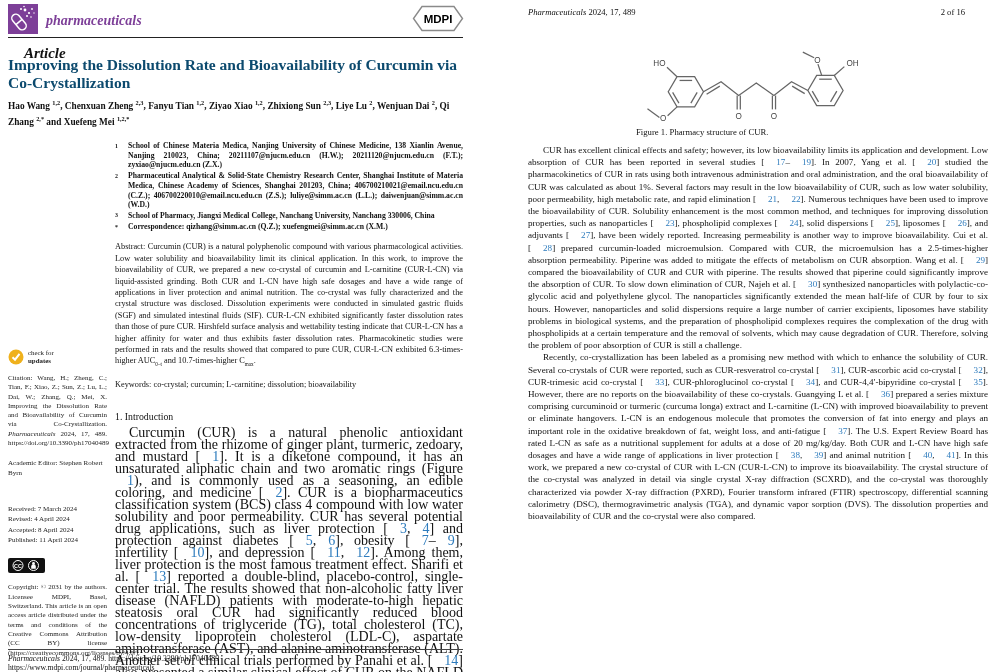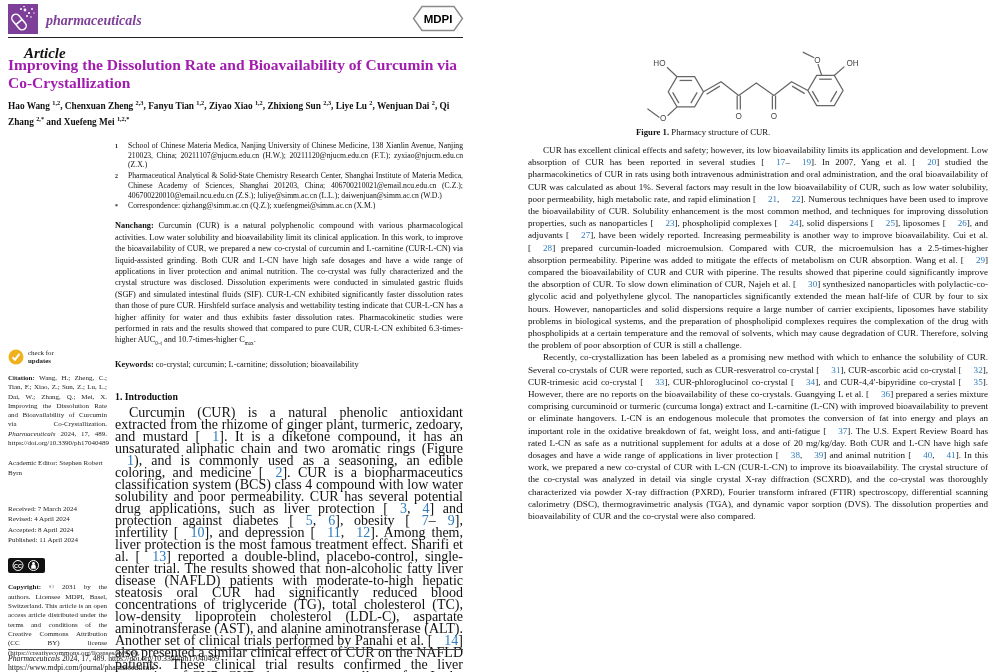--- a/index.html
+++ b/index.html
@@ -11,33 +11,33 @@
   .page { position: absolute; top: 0; height: 672px; background: #fff; }
   #left-page  { left: 0;   width: 500px; }
   #right-page { left: 500px; width: 500px; }
 
   
   .logo-box { position: absolute; left: 8px; top: 4px; width: 30px; height: 30px; background: var(--purple); }
   .brand { position: absolute; left: 46px; top: 13px; font-size: 14px; font-weight: bold; font-style: italic; color: var(--purple); }
   .mdpi { position: absolute; left: 412px; top: 5px; text-decoration: underline; }
   .header-rule { position: absolute; left: 8px; top: 37px; width: 455px; border-top: 1.3px solid #222; }
   .article-type { position: absolute; left: 24px; top: 45px; font-style: italic; font-size: 15px; font-weight: bold; }
-  .title { position: absolute; left: 8px; top: 56px; width: 460px; font-size: 15.5px; line-height: 17.5px; font-weight: bold; color: #a21caf; }
+  .title { position: absolute; left: 8px; top: 56px; width: 460px; font-size: 15.5px; line-height: 17.5px; font-weight: bold; color: #0c4a6e; }
   .authors { position: absolute; left: 8px; top: 97px; width: 458px; font-size: 9.3px; font-weight: bold; line-height: 12.5px; }
   .authors sup { font-size: 6.3px; }
 
   
   .maincol { position: absolute; left: 115px; top: 141px; width: 348px; }
   .aff-row { display: flex; font-size: 7.7px; line-height: 9.7px; margin-bottom: 1px; }
   .aff-marker { width: 13px; flex: none; font-size: 5.9px; padding-top: 0.5px; font-weight: bold; }
-  .aff-text { flex: 1; text-align: justify; }
+  .aff-text { flex: 1; text-align: justify; font-weight: bold; }
   .abstract { margin-top: 9px; font-size: 8.3px; line-height: 11.4px; text-align: justify; }
-  .blabel { font-weight: bold; margin-top: 46px; }
+  .blabel { font-weight: normal; margin-top: 46px; }
   .keywords { margin-top: 9px; font-size: 8.3px; line-height: 11px; text-align: justify; }
-  .sec-heading { margin-top: 21px; font-size: 9.8px; font-weight: bold; }
+  .sec-heading { margin-top: 21px; font-size: 9.8px; font-weight: normal; }
   .intro { margin-top: 5px; font-size: 14px; line-height: 12px; text-align: justify; text-indent: 14px; }
 
   
   .sidebar { position: absolute; left: 8px; top: 349px; width: 99px; font-size: 7px; line-height: 9.3px; color: #1c1c1c; }
   .badge { display: flex; align-items: center; gap: 4px; margin-bottom: 9px; cursor: pointer; }
   .badge-text { font-size: 6.9px; line-height: 7.6px; }
   .badge-text .b2 { font-weight: bold; }
   .cite-block { margin-bottom: 11px; text-align: justify; }
   .editor { margin-bottom: 27px; }
   .dates { margin-bottom: 13px; }
@@ -145,27 +145,31 @@
     <div id="affiliations">
         <div class="aff-row">
           <span class="aff-marker">1</span>
           <span class="aff-text">School of Chinese Materia Medica, Nanjing University of Chinese Medicine, 138 Xianlin Avenue, Nanjing 210023, China; 20211107@njucm.edu.cn (H.W.); 20211120@njucm.edu.cn (F.T.); zyxiao@njucm.edu.cn (Z.X.)</span>
         </div>
         <div class="aff-row">
           <span class="aff-marker">2</span>
           <span class="aff-text">Pharmaceutical Analytical &amp; Solid-State Chemistry Research Center, Shanghai Institute of Materia Medica, Chinese Academy of Sciences, Shanghai 201203, China; 406700210021@email.ncu.edu.cn (C.Z.); 406700220010@email.ncu.edu.cn (Z.S.); luliye@simm.ac.cn (L.L.); daiwenjuan@simm.ac.cn (W.D.)</span>
         </div>
         <div class="aff-row">
+          <span class="aff-marker">3</span>
+          <span class="aff-text">School of Pharmacy, Jiangxi Medical College, Nanchang University, Nanchang 330006, China</span>
+        </div>
+        <div class="aff-row">
           <span class="aff-marker">*</span>
           <span class="aff-text">Correspondence: qizhang@simm.ac.cn (Q.Z.); xuefengmei@simm.ac.cn (X.M.)</span>
         </div>
       </div>
 
     <div class="abstract">
-      <span class="blabel">Nanchang:</span>
+      <span class="blabel">Abstract:</span>
       <span>Curcumin (CUR) is a natural polyphenolic compound with various pharmacological activities. Low water solubility and bioavailability limit its clinical application. In this work, to improve the bioavailability of CUR, we prepared a new co-crystal of curcumin and L-carnitine (CUR-L-CN) via liquid-assisted grinding. Both CUR and L-CN have high safe dosages and have a wide range of applications in liver protection and animal nutrition. The co-crystal was fully characterized and the crystal structure was disclosed. Dissolution experiments were conducted in simulated gastric fluids (SGF) and simulated intestinal fluids (SIF). CUR-L-CN exhibited significantly faster dissolution rates than those of pure CUR. Hirshfeld surface analysis and wettability testing indicate that CUR-L-CN has a higher affinity for water and thus exhibits faster dissolution rates. Pharmacokinetic studies were performed in rats and the results showed that compared to pure CUR, CUR-L-CN exhibited 6.3-times-higher AUC<sub>0–t</sub> and 10.7-times-higher C<sub>max</sub>.</span>
     </div>
 
     <div class="keywords">
       <span class="blabel">Keywords:</span>
       <span>co-crystal; curcumin; L-carnitine; dissolution; bioavailability</span>
     </div>
 
     <div class="sec-heading">1. Introduction</div>
     <div class="intro">Curcumin (CUR) is a natural phenolic antioxidant extracted from the rhizome of ginger plant, turmeric, zedoary, and mustard [<span class="cite">1</span>]. It is a diketone compound, it has an unsaturated aliphatic chain and two aromatic rings (Figure <span class="cite">1</span>), and is commonly used as a seasoning, an edible coloring, and medicine [<span class="cite">2</span>]. CUR is a biopharmaceutics classification system (BCS) class 4 compound with low water solubility and poor permeability. CUR has several potential drug applications, such as liver protection [<span class="cite">3</span>,<span class="cite">4</span>] and protection against diabetes [<span class="cite">5</span>,<span class="cite">6</span>], obesity [<span class="cite">7</span>–<span class="cite">9</span>], infertility [<span class="cite">10</span>], and depression [<span class="cite">11</span>,<span class="cite">12</span>]. Among them, liver protection is the most famous treatment effect. Sharifi et al. [<span class="cite">13</span>] reported a double-blind, placebo-control, single-center trial. The results showed that non-alcoholic fatty liver disease (NAFLD) patients with moderate-to-high hepatic steatosis oral CUR had significantly reduced blood concentrations of triglyceride (TG), total cholesterol (TC), low-density lipoprotein cholesterol (LDL-C), aspartate aminotransferase (AST), and alanine aminotransferase (ALT). Another set of clinical trials performed by Panahi et al. [<span class="cite">14</span>] also presented a similar clinical effect of CUR on the NAFLD patients. These clinical trial results confirmed the liver protection of CUR. CUR also presents excellent safety. In the USA, it is certified as "generally recognized as safe" (GRAS) [<span class="cite">15</span>]. It has been shown in three different phase I clinical trials that CUR can be well tolerated when taken in doses of up to 12 g per day [<span class="cite">16</span>].</div>
@@ -173,20 +177,24 @@
 
   <div class="footer-rule"></div>
   <div class="footer">
     <span><span class="it">Pharmaceuticals</span><span> 2024, 17, 489. </span><span>https://doi.org/10.3390/ph17040489</span></span>
     <span>https://www.mdpi.com/journal/pharmaceuticals</span>
   </div>
 </div>
 
 <div class="page" id="right-page">
 
+  <div class="rp-header">
+    <span><span class="it">Pharmaceuticals</span><span> 2024, 17, 489</span></span>
+    <span>2 of 16</span>
+  </div>
 
   <div class="figure-wrap">
     <svg width="244" height="78" viewBox="0 0 186 62">
       <g stroke="#666" stroke-width="1" fill="none">
 
         <polygon points="28,34 35,22 49,22 56,34 49,46 35,46"></polygon>
         <line x1="37" y1="25" x2="47" y2="25"></line>
         <line x1="51" y1="34.5" x2="46" y2="43"></line>
         <line x1="36.5" y1="43" x2="31.5" y2="34.5"></line>
 

